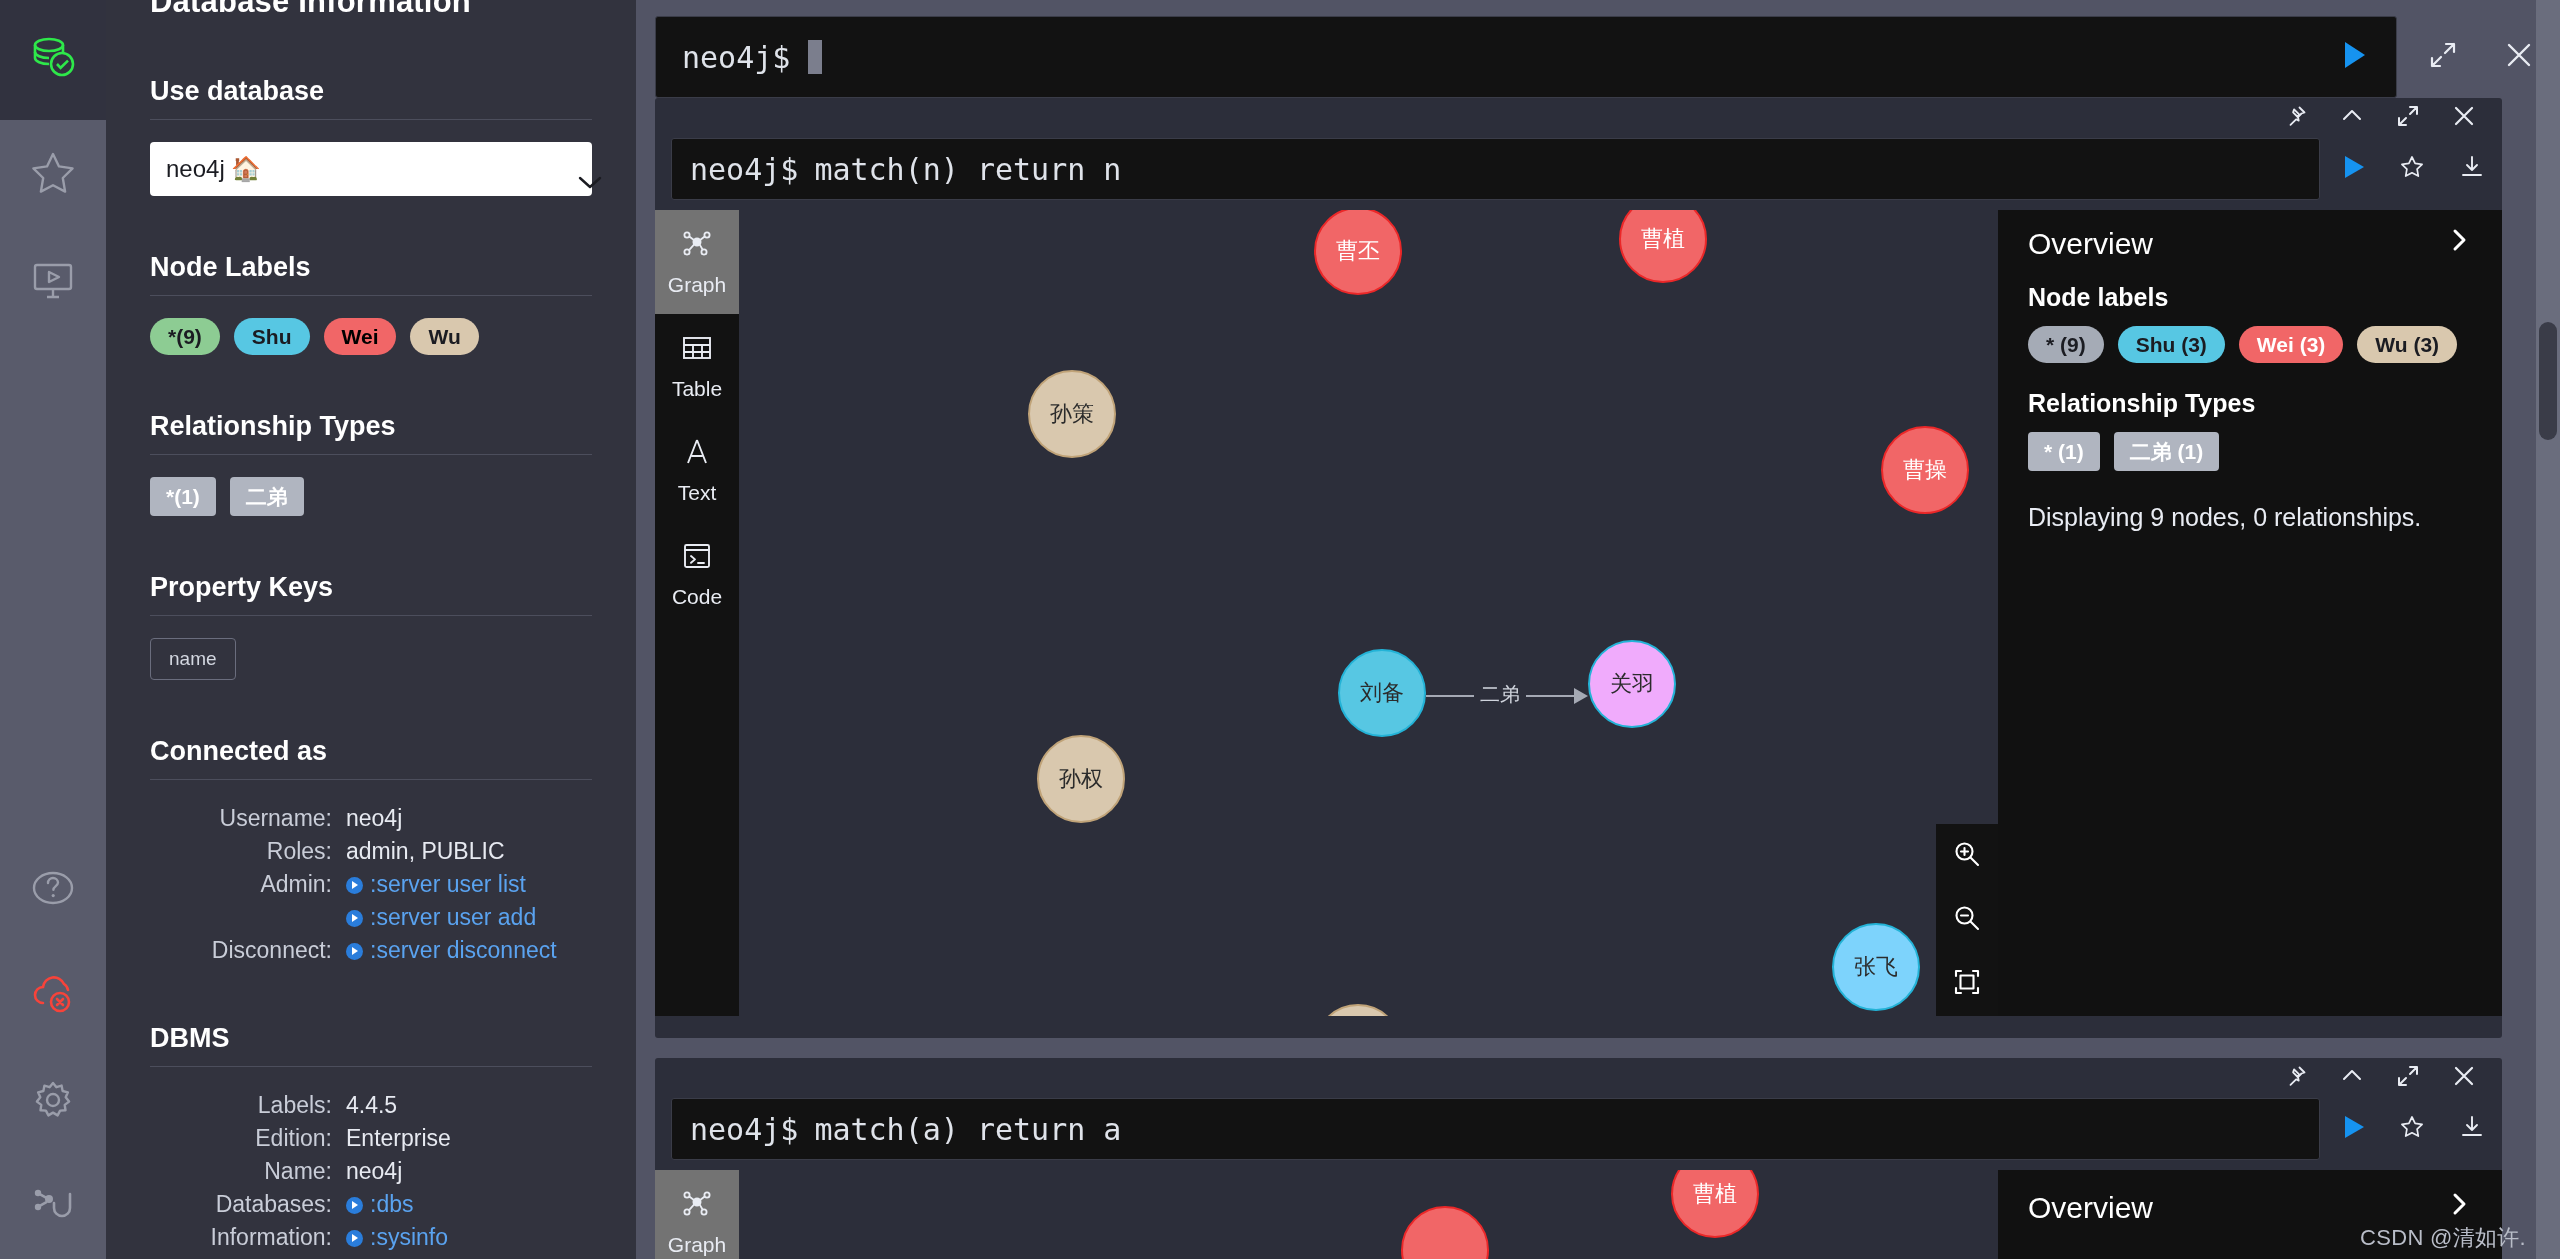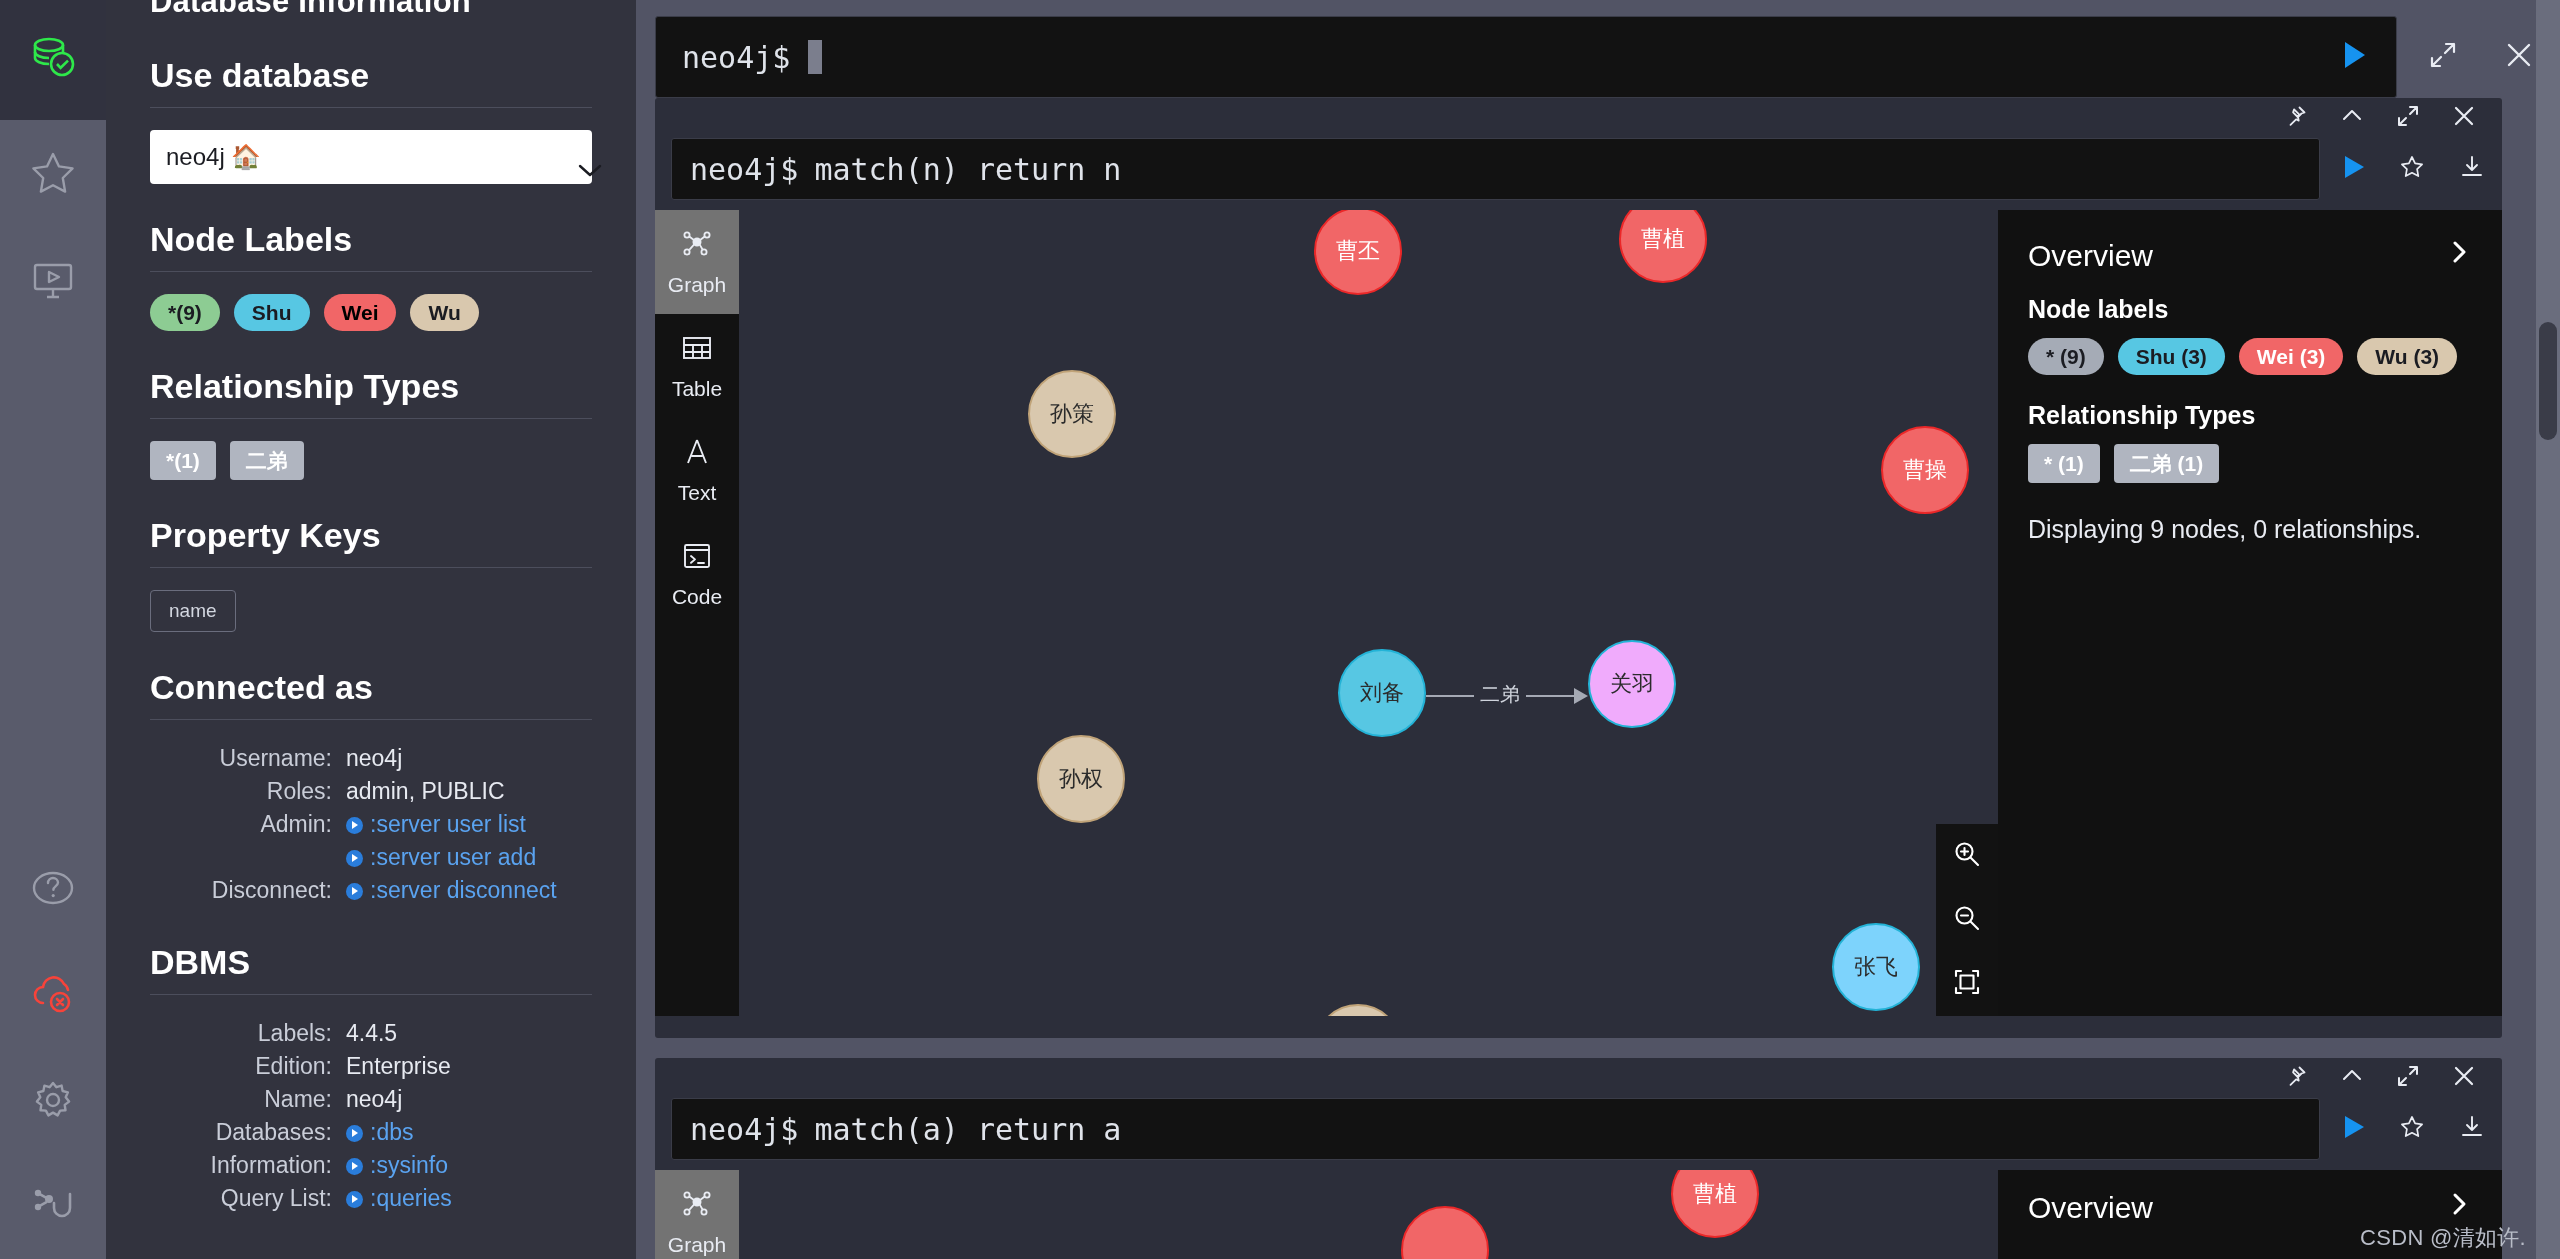--- a/index.html
+++ b/index.html
@@ -35,22 +35,22 @@
     position: absolute; left: 106px; top: 0; width: 530px; height: 1259px;
     background: #32333e; color: #eceff4;
     overflow: hidden;
   }
   .drawer-title {
     font-size: 31px; font-weight: bold; color: #fff;
     padding: 0 0 0 44px; margin-top: -16px; letter-spacing: .2px;
   }
   .drawer-inner { padding: 0 44px; }
   .sec-title {
-    font-size: 34px; font-weight: bold; color: #fff;
-    margin-top: 36px; margin-bottom: 12px;
+    font-size: 27px; font-weight: bold; color: #fff;
+    margin-top: 56px; margin-bottom: 12px;
   }
   .sec-rule { height:1px; background:#4c4e5c; margin-bottom: 22px; }
   .db-select {
     position: relative;
     background:#fff; color:#1b1c22; border-radius:4px;
     height:54px; display:flex; align-items:center;
     padding: 0 16px; font-size:24px;
   }
   .db-select .caret {
     position:absolute; right:16px; top:50%; transform:translateY(-50%);
@@ -150,21 +150,21 @@
     height:104px; display:flex; flex-direction:column; gap:7px;
     align-items:center; justify-content:center; cursor:pointer;
     color:#e9ecf3; font-size:21px;
   }
   .vtab.active { background:#737373; }
   .canvas {
     position:relative; flex:1; background:#2c2e3a; overflow:hidden;
   }
   .ov {
     width:504px; flex:0 0 504px; background:#111; color:#fff;
-    padding: 28px 30px;
+    padding: 16px 30px;
     position:relative;
   }
   .ov-head {
     display:flex; align-items:center; justify-content:space-between;
     font-size:30px; margin-bottom:22px;
   }
   .ov-sub { font-size:25px; font-weight:bold; margin: 6px 0 14px; }
   .ov-note { font-size:25px; color:#e9ecf3; margin-top:32px; }
 
   

